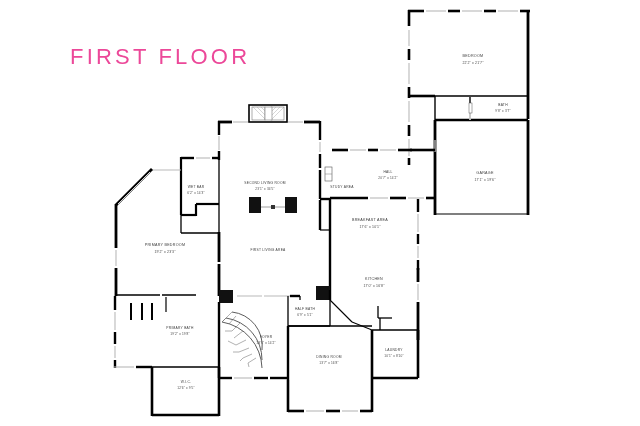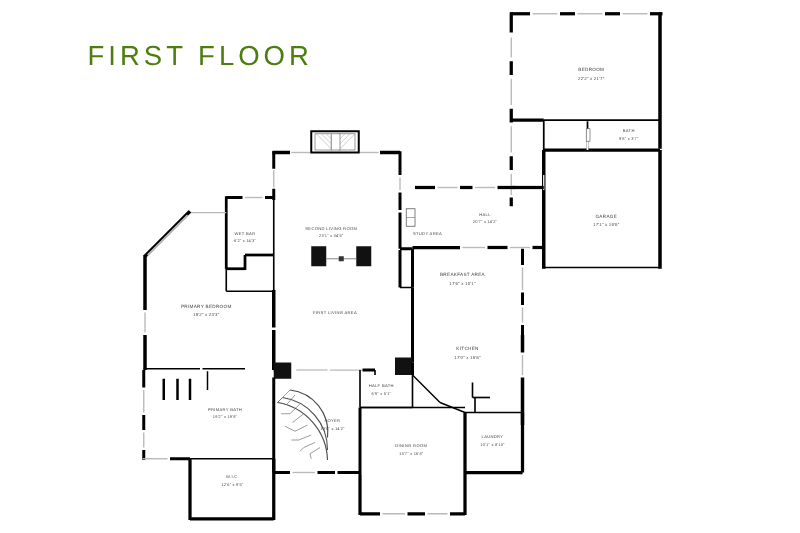--- a/index.html
+++ b/index.html
@@ -17,26 +17,26 @@
   #plan-root {
     position: absolute;
     left: 0; top: 0;
     width: 640px;
     height: 426px;
     background: #ffffff;
   }
   #title {
     position: absolute;
     left: 70px;
-    top: 32px;
+    top: 44px;
     font-family: "Liberation Sans", sans-serif;
     font-size: 22px;
     font-weight: 300;
     letter-spacing: 3.2px;
-    color: #4d7c0f;
+    color: #ec4899;
     white-space: nowrap;
     -webkit-font-smoothing: antialiased;
   }
   svg#floorplan {
     position: absolute;
     left: 0; top: 0;
     width: 640px;
     height: 426px;
     display: block;
   }

